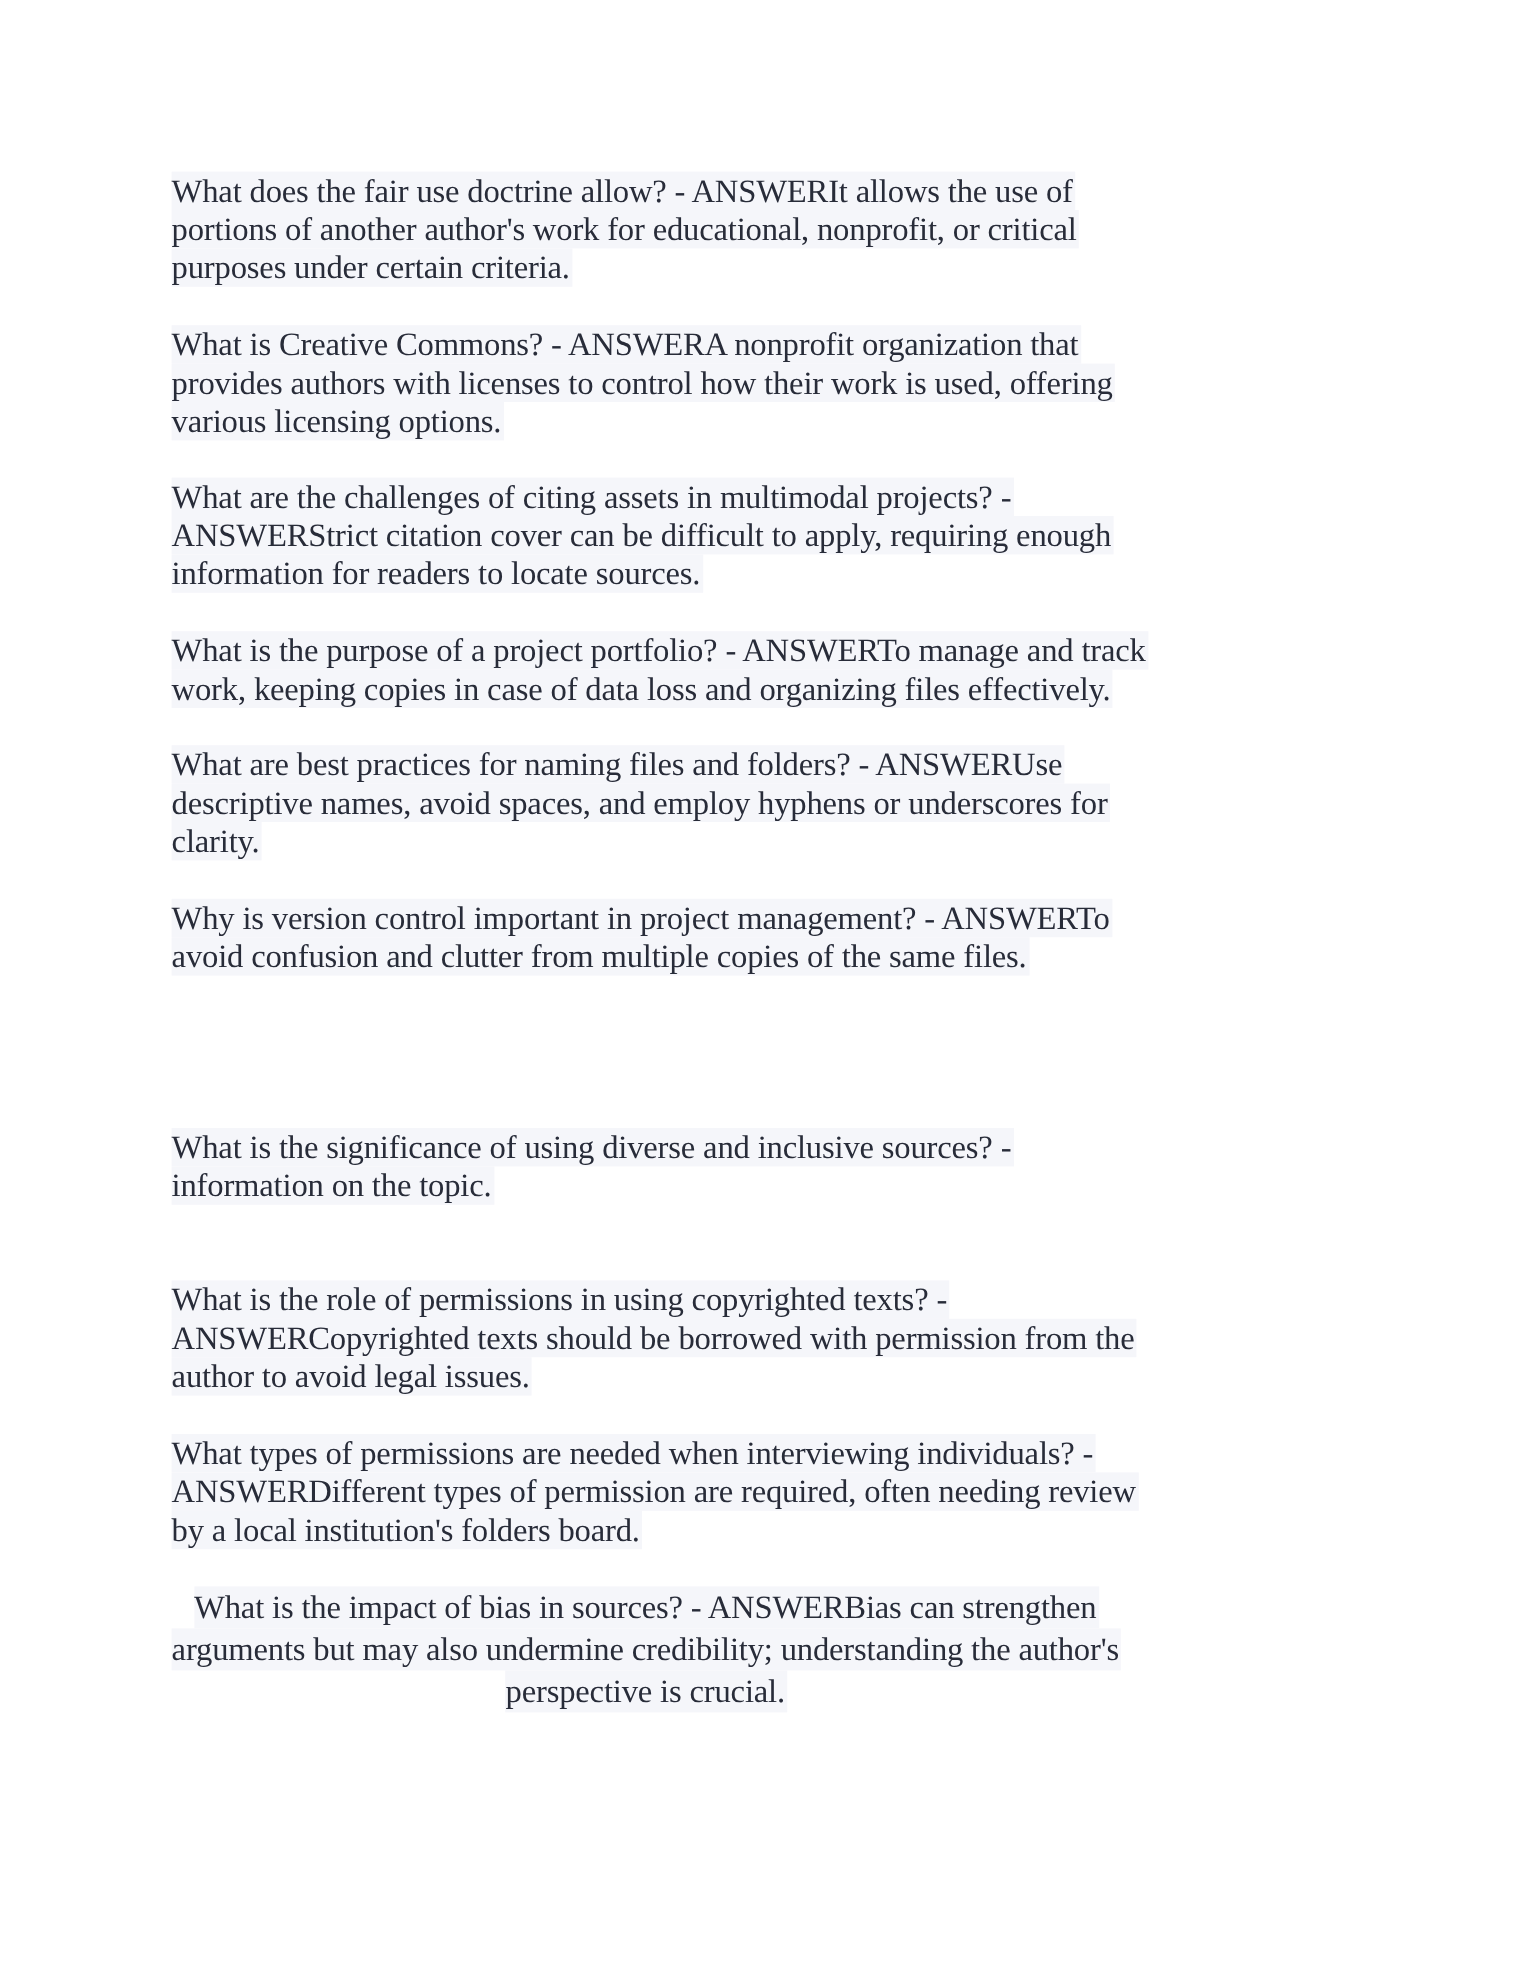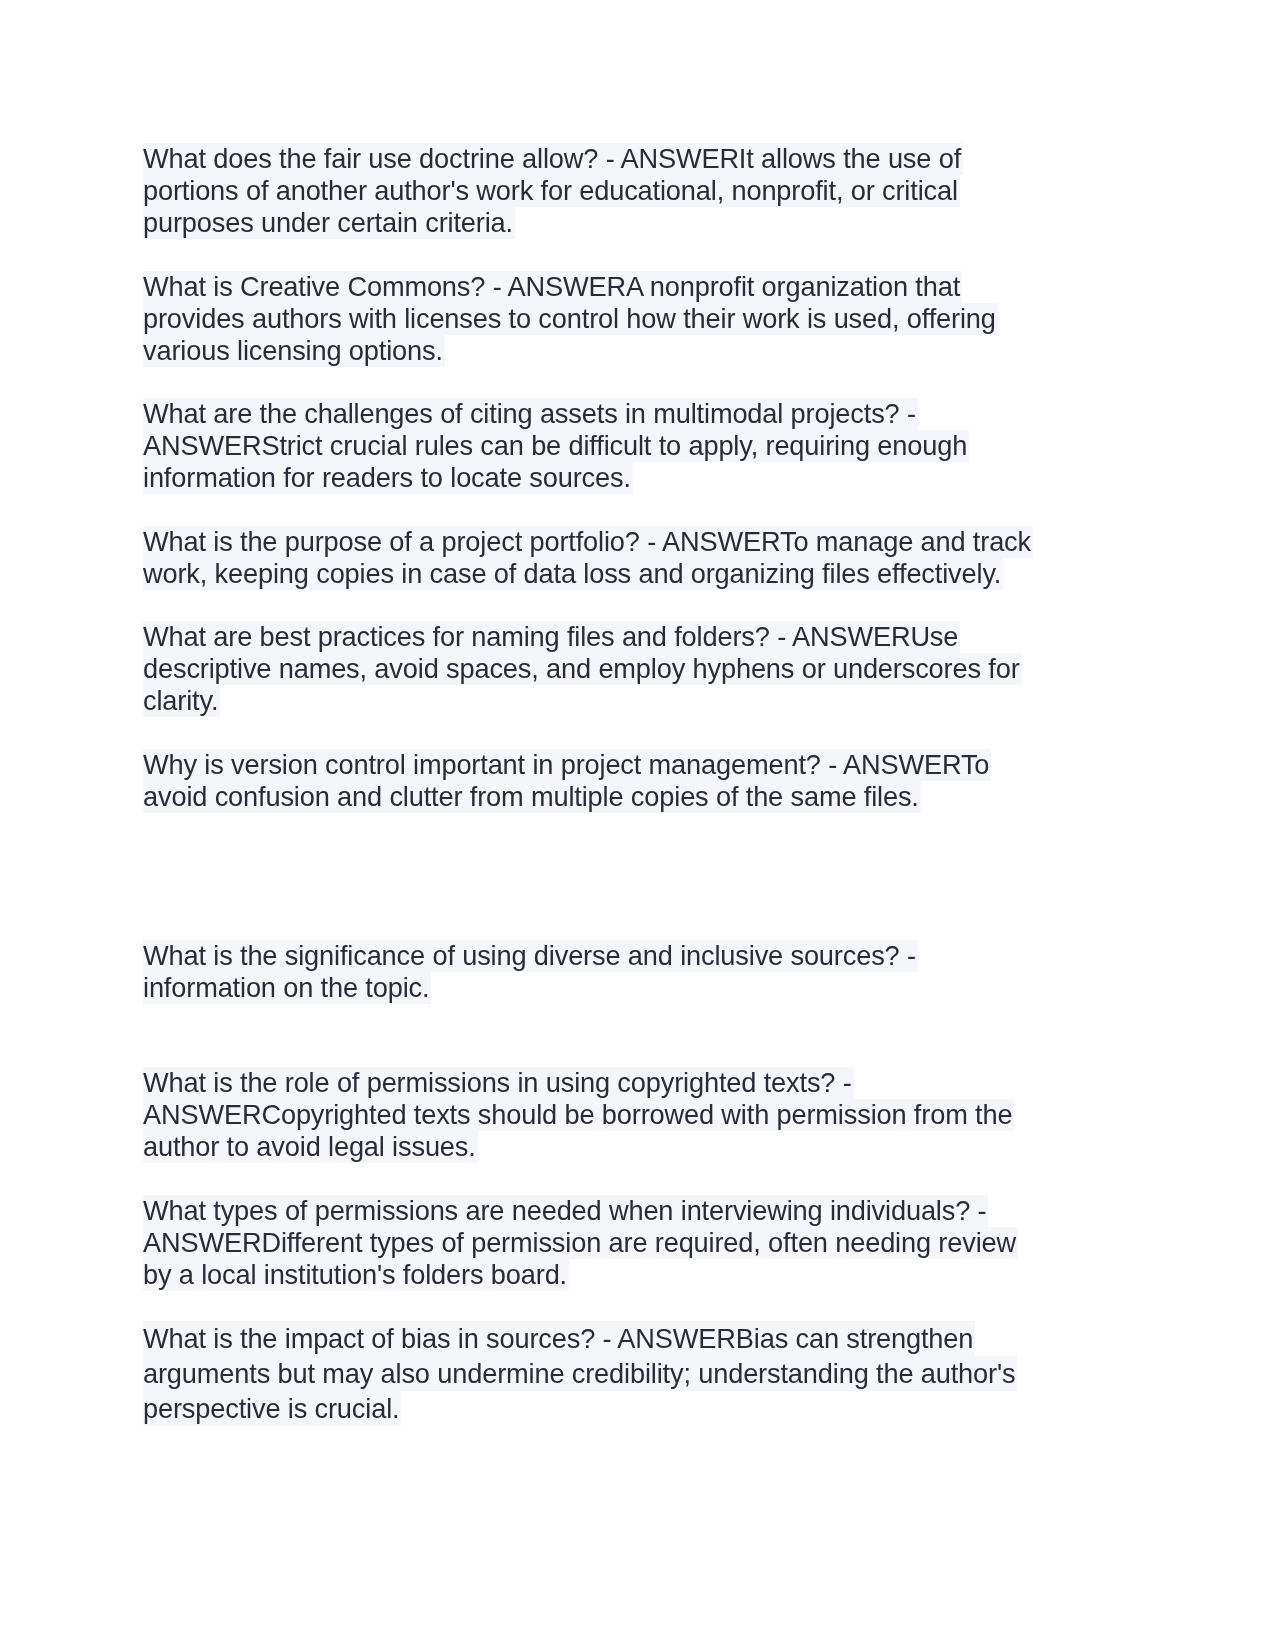--- a/index.html
+++ b/index.html
@@ -35,25 +35,27 @@
       white-space: nowrap;
       height: 32px;
       line-height: 32px;
     }
     .line span {
       background: #f5f6fa;
       display: inline-block;
       padding-right: 2px;
       line-height: 32px;
       height: 32px;
+      font-family: Liberation Serif, serif;
     }
     .qa.wide .line,
     .qa.wide .line span {
       height: 35px;
       line-height: 35px;
+      text-align: center;
     }
   </style>
 </head>
 <body>
 
 <div class="page">
 
   <div class="qa" style="top:143px">
     <div class="line"><span>What does the fair use doctrine allow? - ANSWERIt allows the use of</span></div>
     <div class="line"><span>portions of another author's work for educational, nonprofit, or critical</span></div>
@@ -61,21 +63,21 @@
   </div>
 
   <div class="qa" style="top:271px">
     <div class="line"><span>What is Creative Commons? - ANSWERA nonprofit organization that</span></div>
     <div class="line"><span>provides authors with licenses to control how their work is used, offering</span></div>
     <div class="line"><span>various licensing options.</span></div>
   </div>
 
   <div class="qa" style="top:398px">
     <div class="line"><span>What are the challenges of citing assets in multimodal projects? -</span></div>
-    <div class="line"><span>ANSWERStrict crucial rules can be difficult to apply, requiring enough</span></div>
+    <div class="line"><span>ANSWERStrict citation cover can be difficult to apply, requiring enough</span></div>
     <div class="line"><span>information for readers to locate sources.</span></div>
   </div>
 
   <div class="qa" style="top:526px">
     <div class="line"><span>What is the purpose of a project portfolio? - ANSWERTo manage and track</span></div>
     <div class="line"><span>work, keeping copies in case of data loss and organizing files effectively.</span></div>
   </div>
 
   <div class="qa" style="top:621px">
     <div class="line"><span>What are best practices for naming files and folders? - ANSWERUse</span></div>

